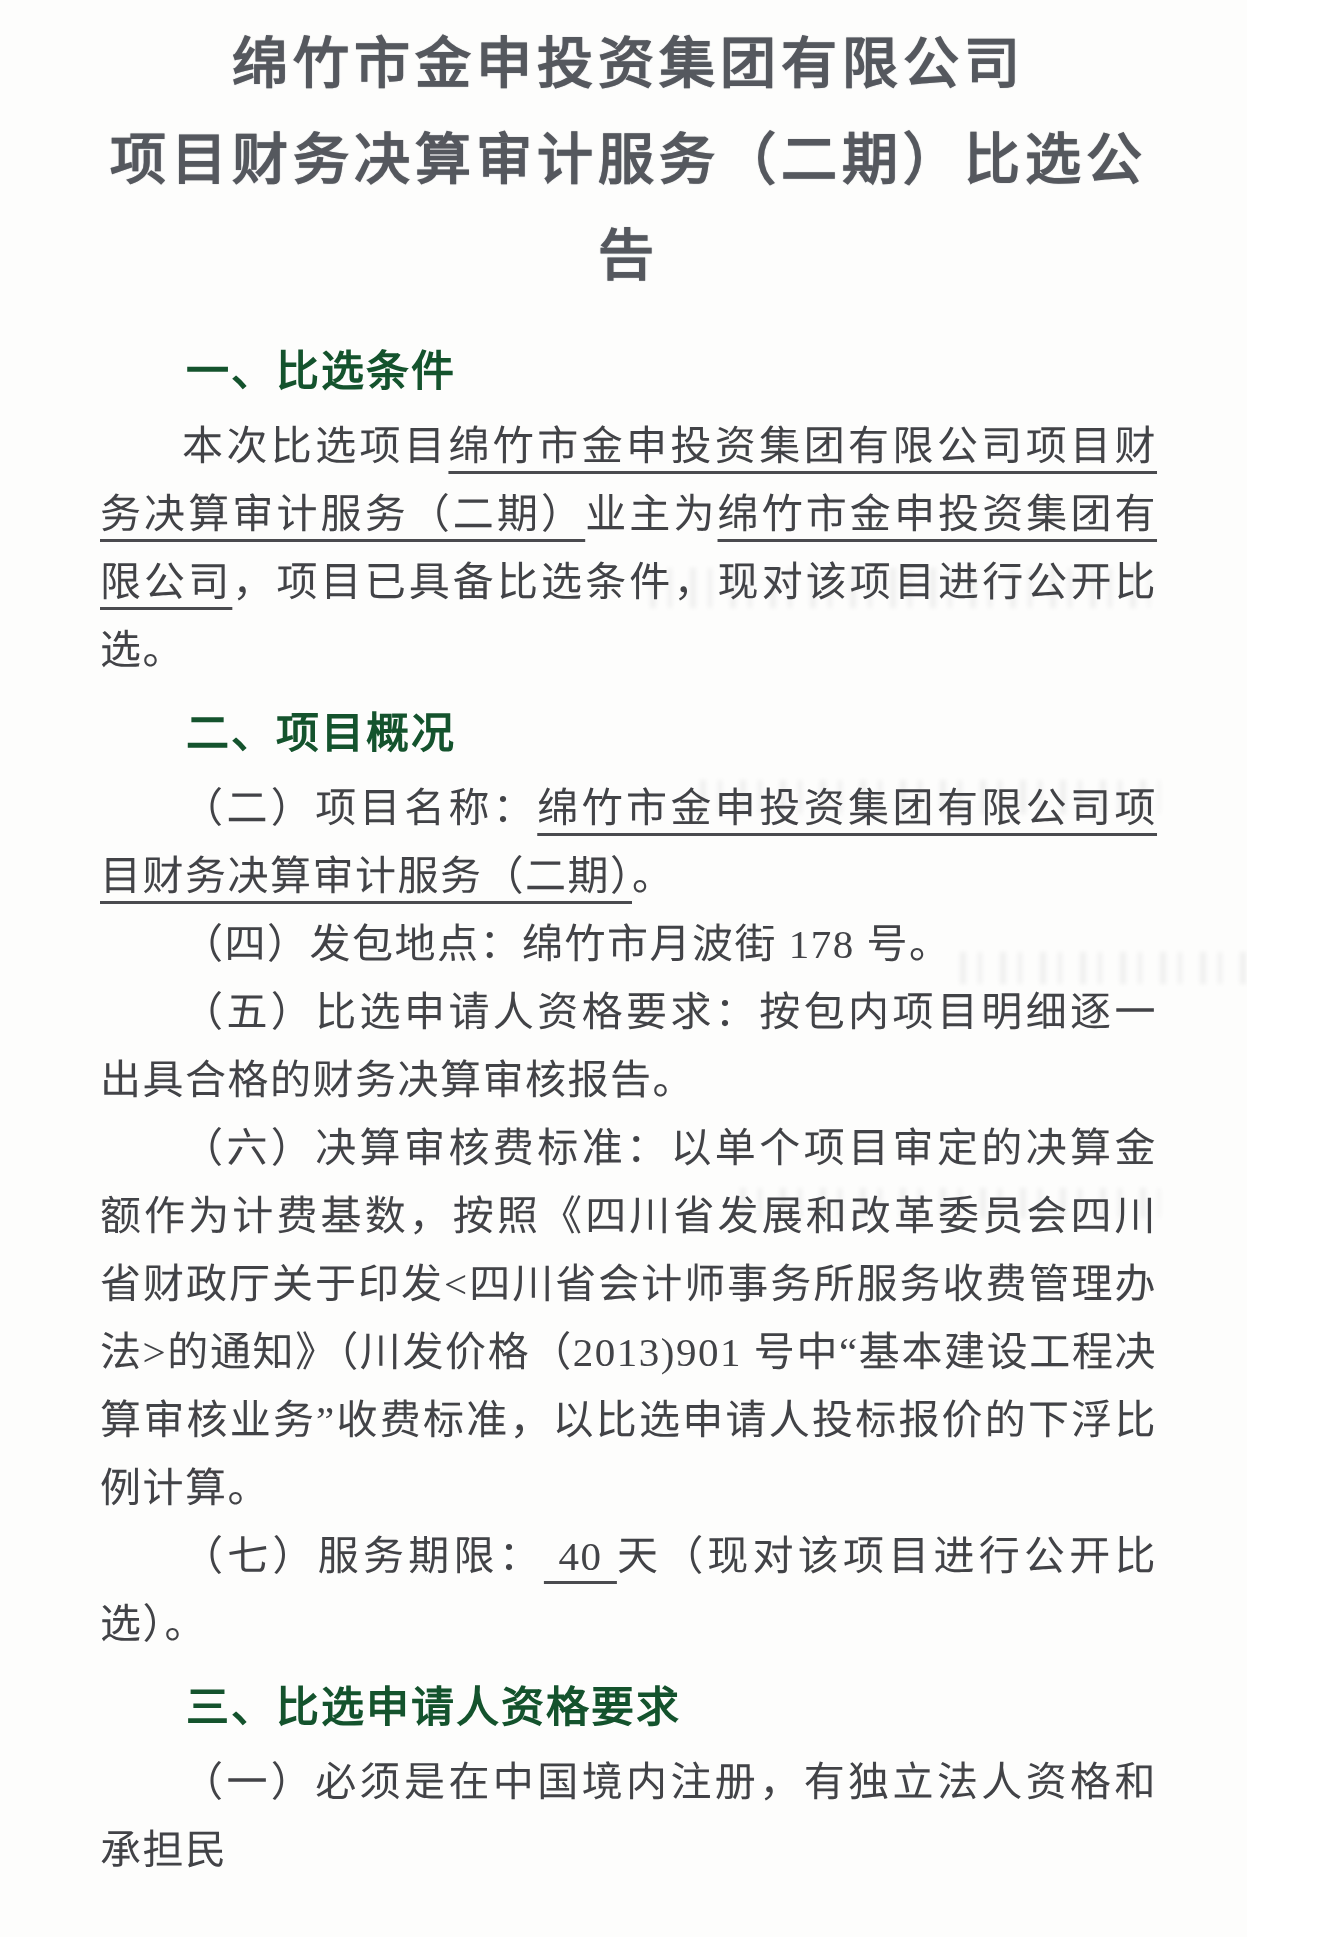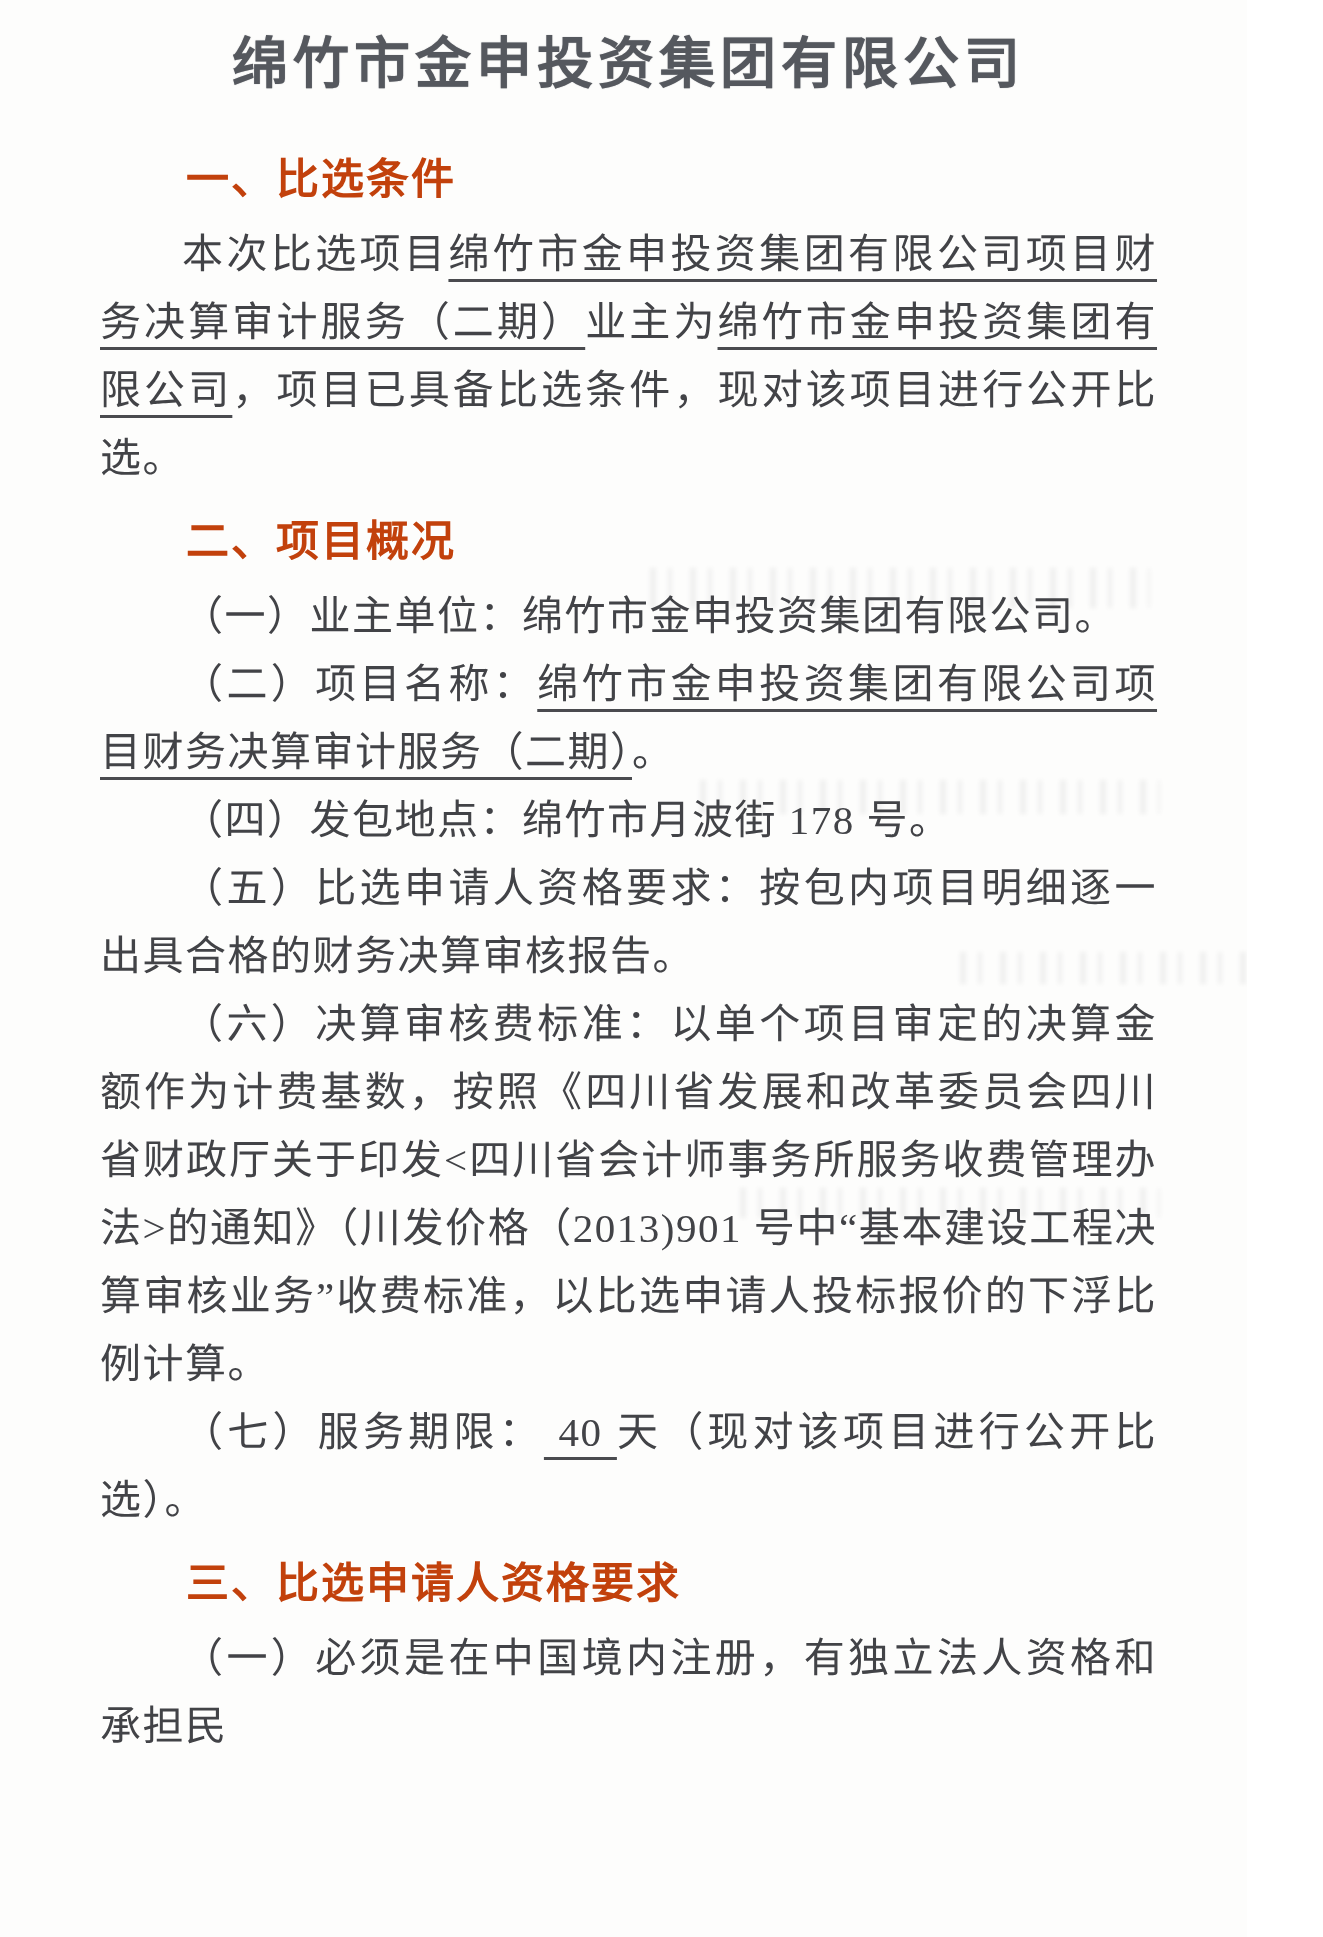--- a/index.html
+++ b/index.html
@@ -28,21 +28,21 @@
     color: #55585e;
     text-shadow: 0 0 1px rgba(85,88,94,.55);
   }
   .doc-body { position: relative; z-index: 2; }
   .heading {
     font-family: "Liberation Sans", "DejaVu Sans", sans-serif;
     font-weight: bold;
     font-size: 43px;
     line-height: 82px;
     letter-spacing: 2px;
-    color: #c2410c;
+    color: #14532d;
     text-indent: 2em;
     margin: 8px 0 0 0;
   }
   .para {
     font-size: 41px;
     line-height: 68px;
     letter-spacing: 1.5px;
     color: #424347;
     text-indent: 2em;
     text-align: justify;
@@ -70,27 +70,27 @@
   .artifact.a2 { left: 700px; top: 780px;  width: 460px; height: 34px; }
   .artifact.a3 { left: 960px; top: 952px;  width: 330px; height: 32px; }
   .artifact.a4 { left: 740px; top: 1188px; width: 420px; height: 30px; }
 </style>
 </head>
 <body>
 
 <div class="page">
   <h1 class="title">
     <div>绵竹市金申投资集团有限公司</div>
+    <div>项目财务决算审计服务（二期）比选公告</div>
   </h1>
 
   <div class="doc-body" id="doc-body">
       <div class="heading"><span>一、比选条件</span></div>
       <div class="para"><span>本次比选项目</span><u>绵竹市金申投资集团有限公司项目财务决算审计服务（二期）</u><span>业主为</span><u>绵竹市金申投资集团有限公司</u><span>，项目已具备比选条件，现对该项目进行公开比选。</span></div>
       <div class="heading"><span>二、项目概况</span></div>
-      <div class="para"><span>（一）业主单位：绵竹市金申投资集团有限公司。</span></div>
       <div class="para"><span>（二）项目名称：</span><u>绵竹市金申投资集团有限公司项目财务决算审计服务（二期）</u><span>。</span></div>
       <div class="para"><span>（四）发包地点：绵竹市月波街 178 号。</span></div>
       <div class="para"><span>（五）比选申请人资格要求：按包内项目明细逐一出具合格的财务决算审核报告。</span></div>
       <div class="para"><span>（六）决算审核费标准：以单个项目审定的决算金额作为计费基数，按照《四川省发展和改革委员会四川省财政厅关于印发&lt;四川省会计师事务所服务收费管理办法&gt;的通知》（川发价格（2013)901 号中“基本建设工程决算审核业务”收费标准，以比选申请人投标报价的下浮比例计算。</span></div>
       <div class="para"><span>（七）服务期限：</span><u> 40 </u><span>天（现对该项目进行公开比选）。</span></div>
       <div class="heading"><span>三、比选申请人资格要求</span></div>
       <div class="para"><span>（一）必须是在中国境内注册，有独立法人资格和承担民</span></div>
     </div>
 
   <div class="artifact a1"></div>

